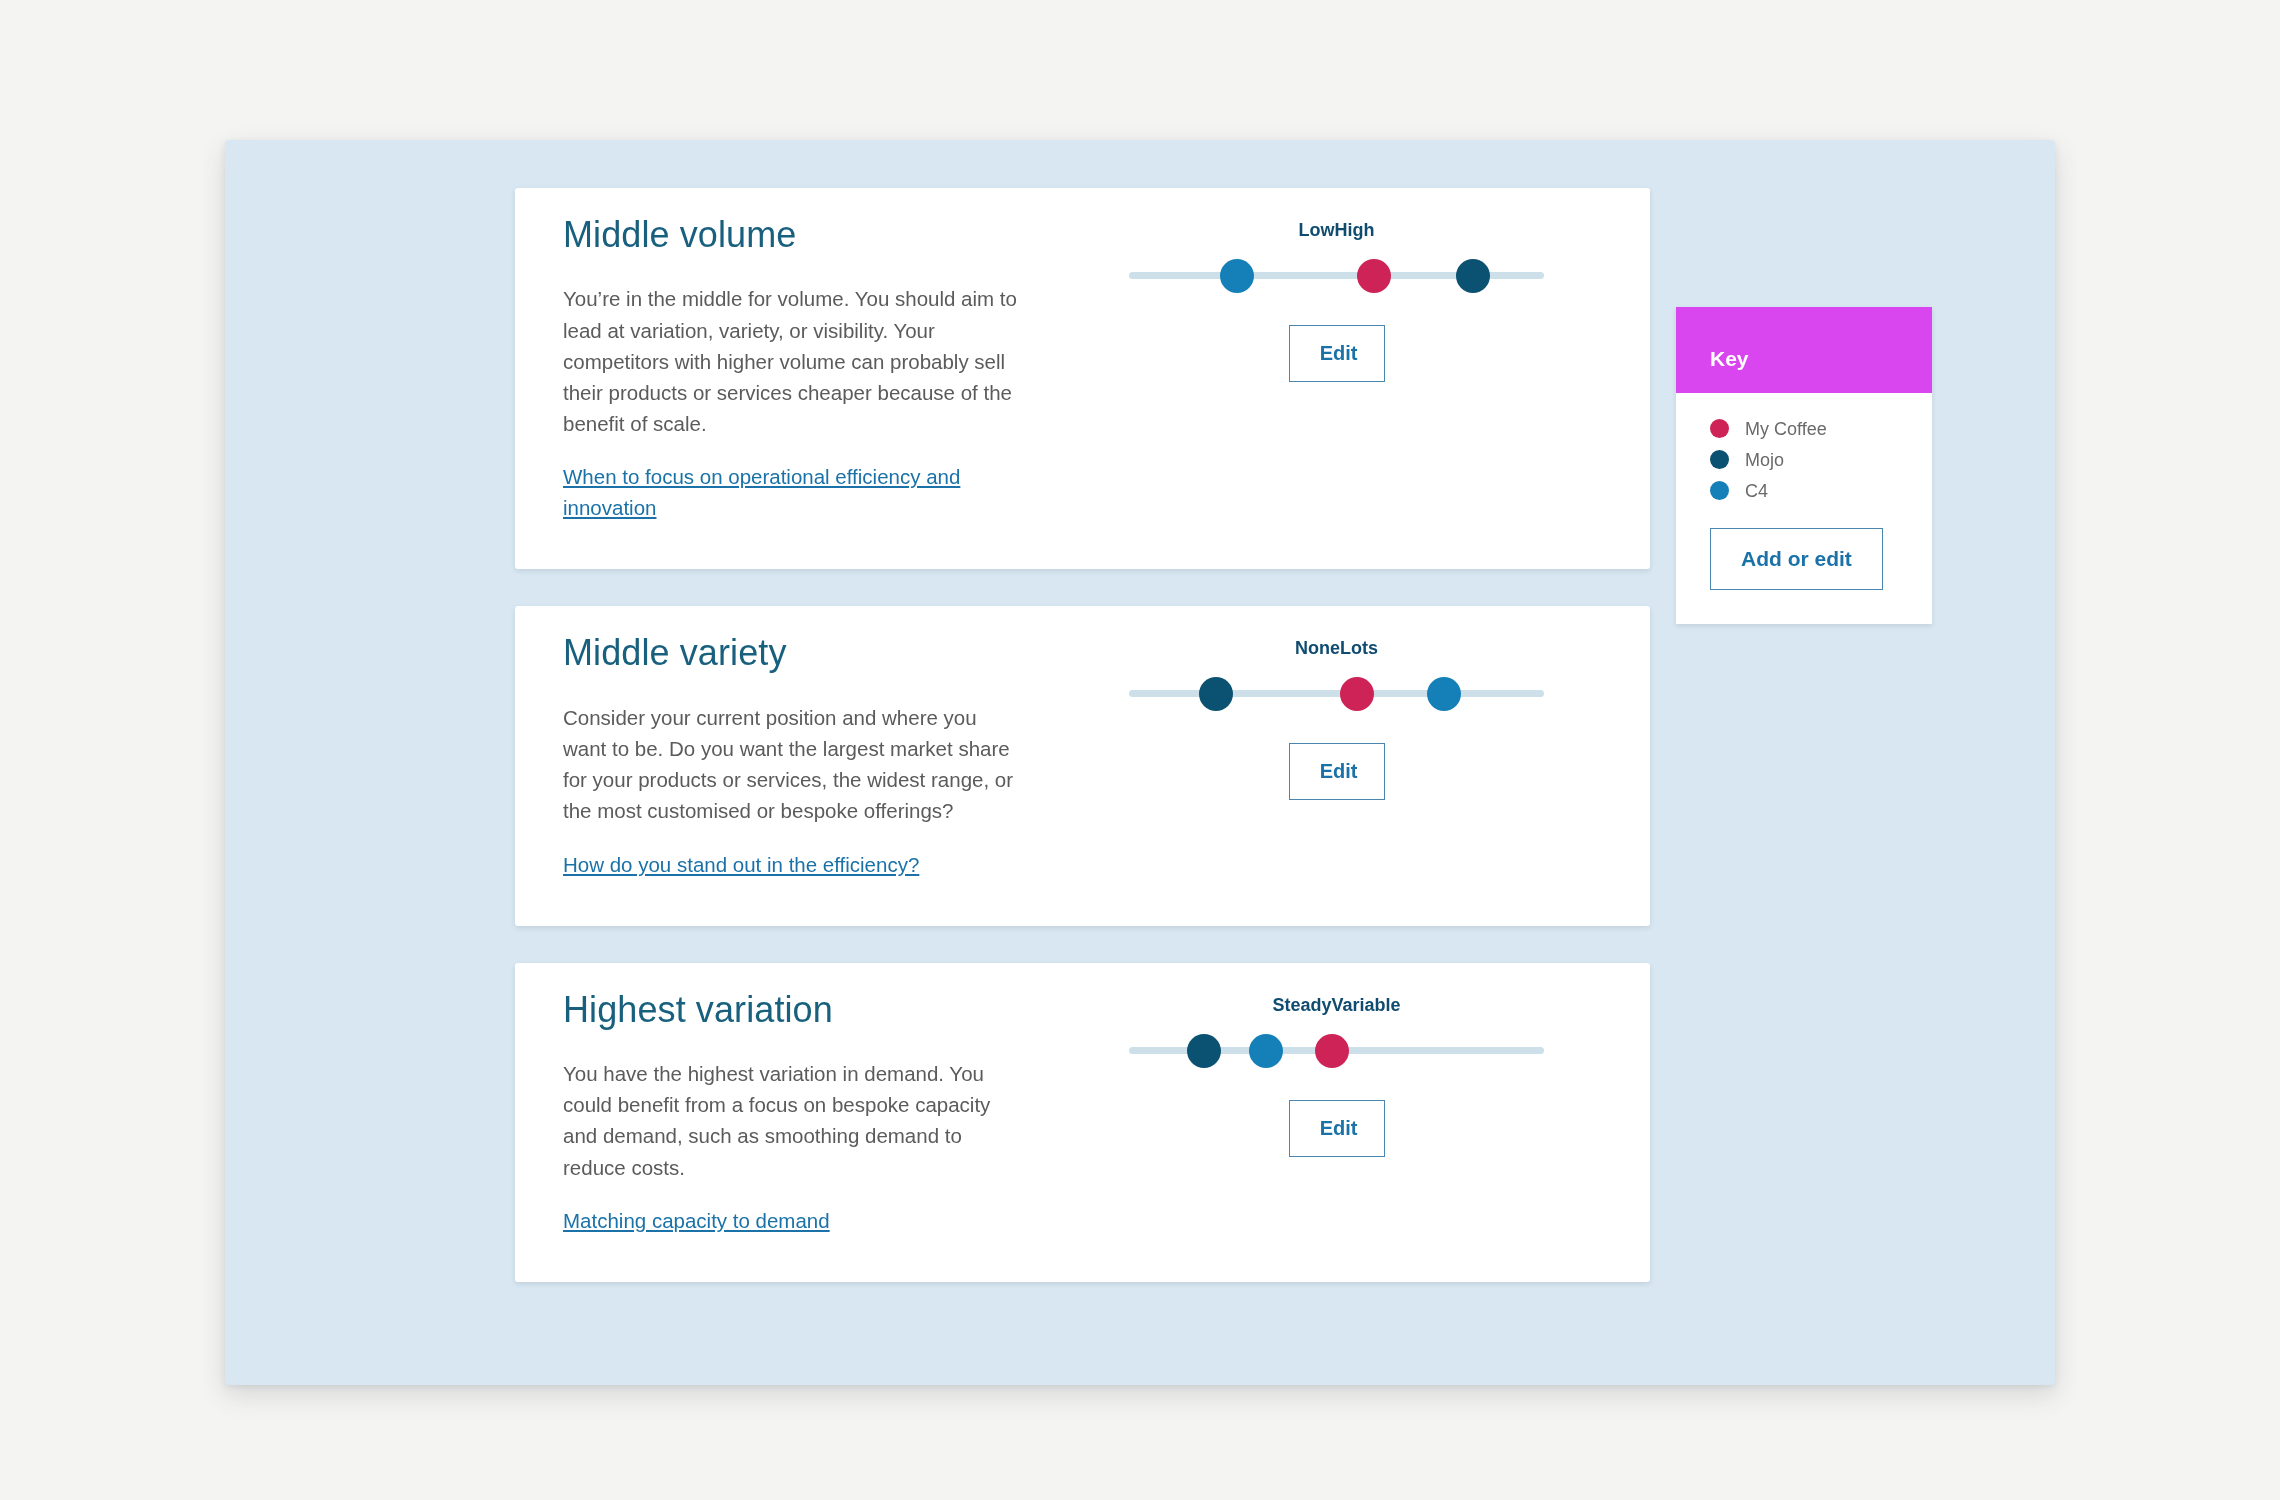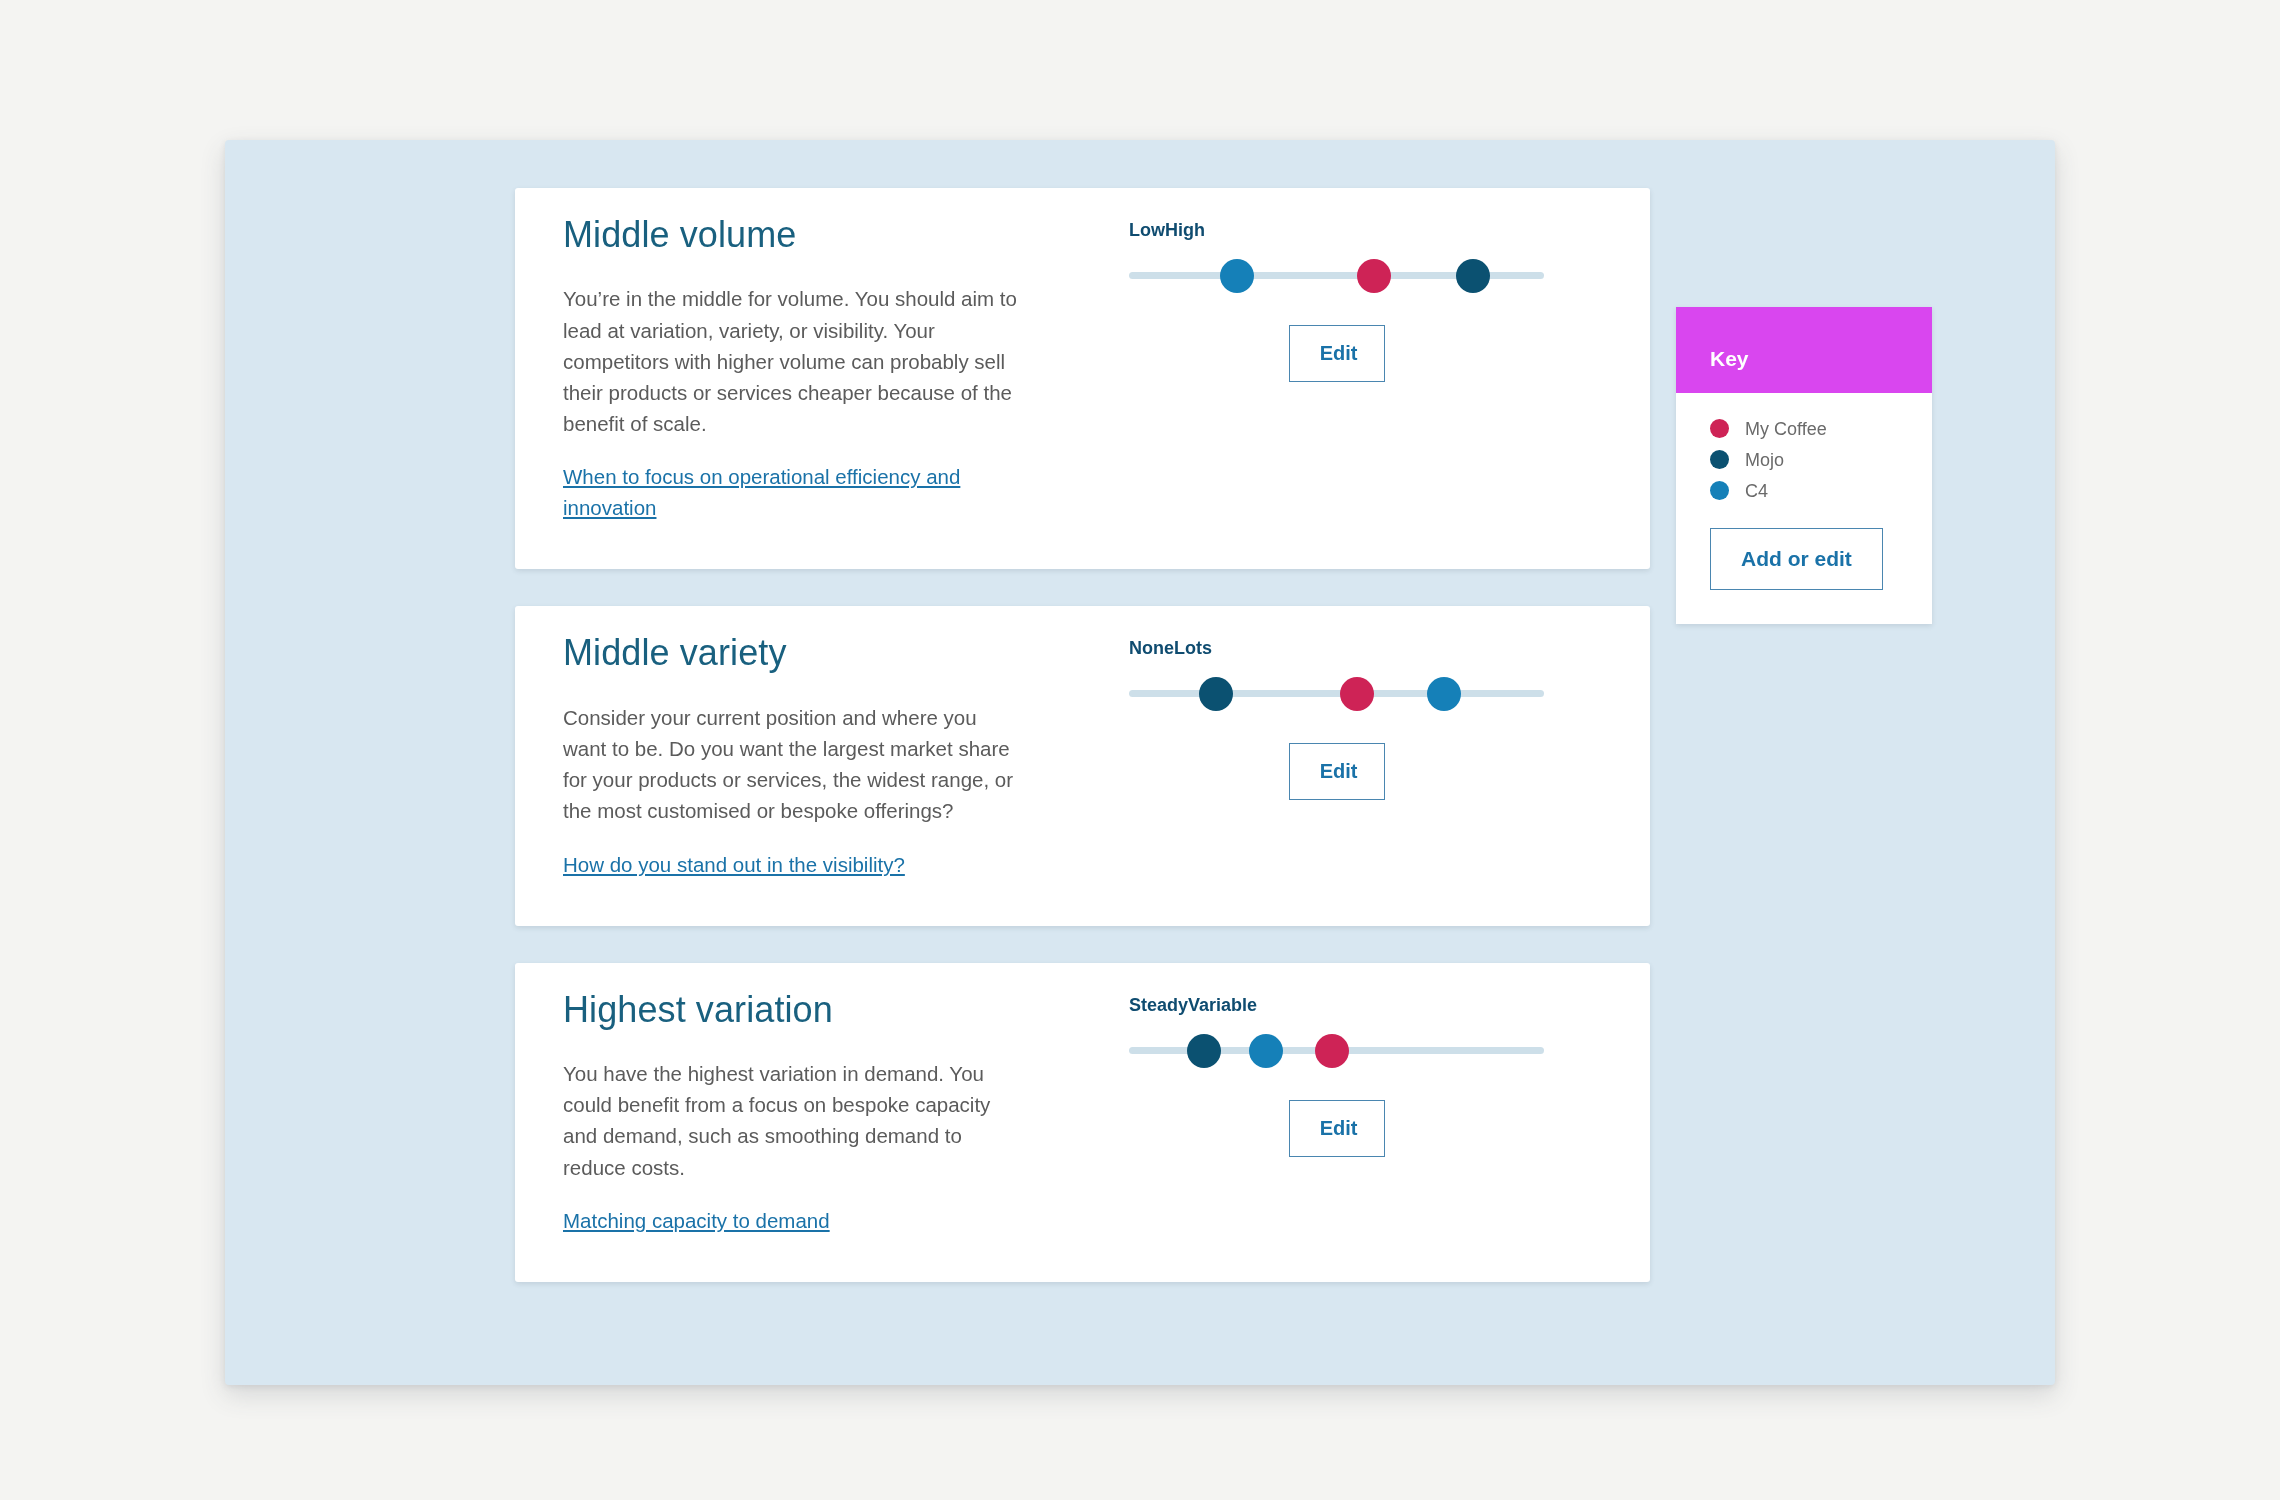--- a/index.html
+++ b/index.html
@@ -91,21 +91,21 @@
   }
 
   .slider-wrap {
     position: relative;
     width: 415px;
     margin: 0;
   }
 
   .slider-labels {
     display: flex;
-    justify-content: flex-start;
+    justify-content: center;
     align-items: baseline;
     margin-bottom: 8px;
   }
   .slider-label {
     color: #0f4c70;
     font-size: 18px;
     font-weight: bold;
     white-space: nowrap;
   }
 
@@ -231,21 +231,21 @@
               <div class="slider-dot" title="My Coffee" style="background: rgb(206, 35, 86); left: 59%;"></div>
               <div class="slider-dot" title="Mojo" style="background: rgb(11, 81, 113); left: 83%;"></div>
             </div>
           </div>
           <div class="edit-btn-row">
             <button class="edit-btn">Edit</button>
           </div>
         </div>
       </div>
       <div class="card">
-        <div class="card-left"><h2 class="card-title">Middle variety</h2><p class="card-body">Consider your current position and where you want to be. Do you want the largest market share for your products or services, the widest range, or the most customised or bespoke offerings?</p><a class="card-link" href="#">How do you stand out in the visibility?</a></div>
+        <div class="card-left"><h2 class="card-title">Middle variety</h2><p class="card-body">Consider your current position and where you want to be. Do you want the largest market share for your products or services, the widest range, or the most customised or bespoke offerings?</p><a class="card-link" href="#">How do you stand out in the efficiency?</a></div>
         <div class="card-right">
           <div class="slider-wrap">
             <div class="slider-labels">
               <span class="slider-label">None</span>
               <span class="slider-label">Lots</span>
             </div>
             <div class="slider-track-area">
               <div class="slider-track"></div>
               <div class="slider-dot" title="Mojo" style="background: rgb(11, 81, 113); left: 21%;"></div>
               <div class="slider-dot" title="My Coffee" style="background: rgb(206, 35, 86); left: 55%;"></div>

